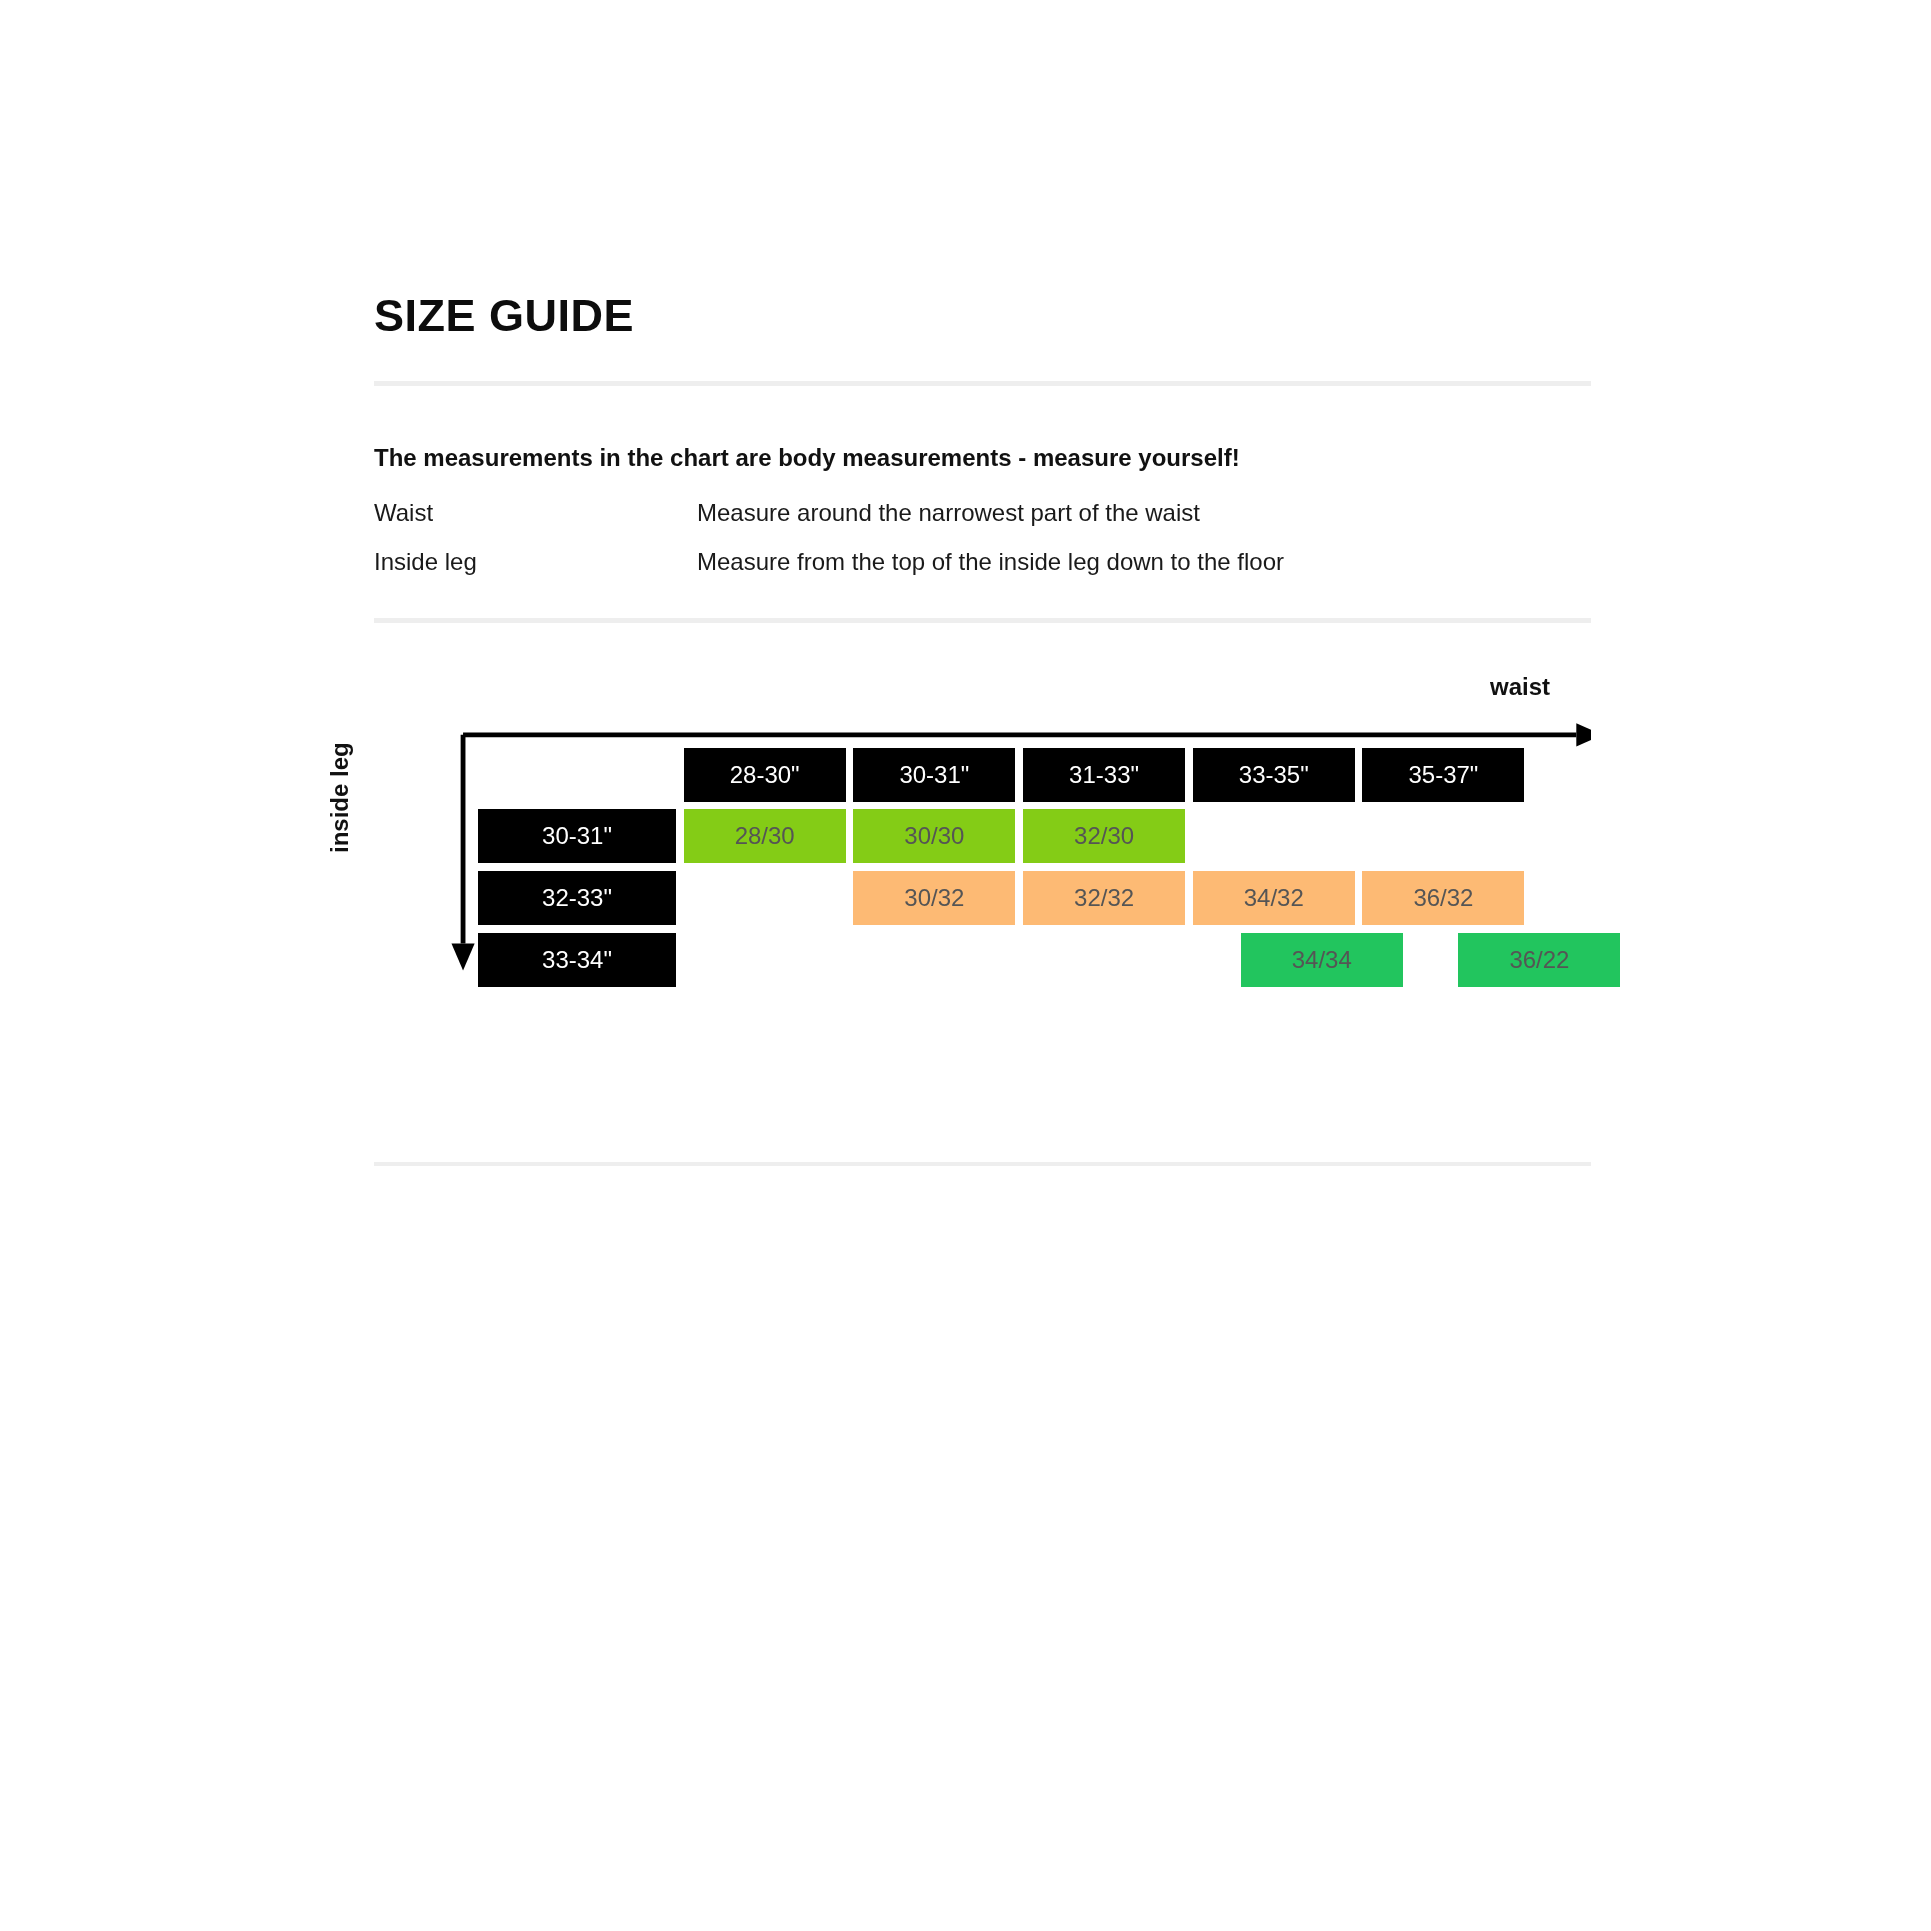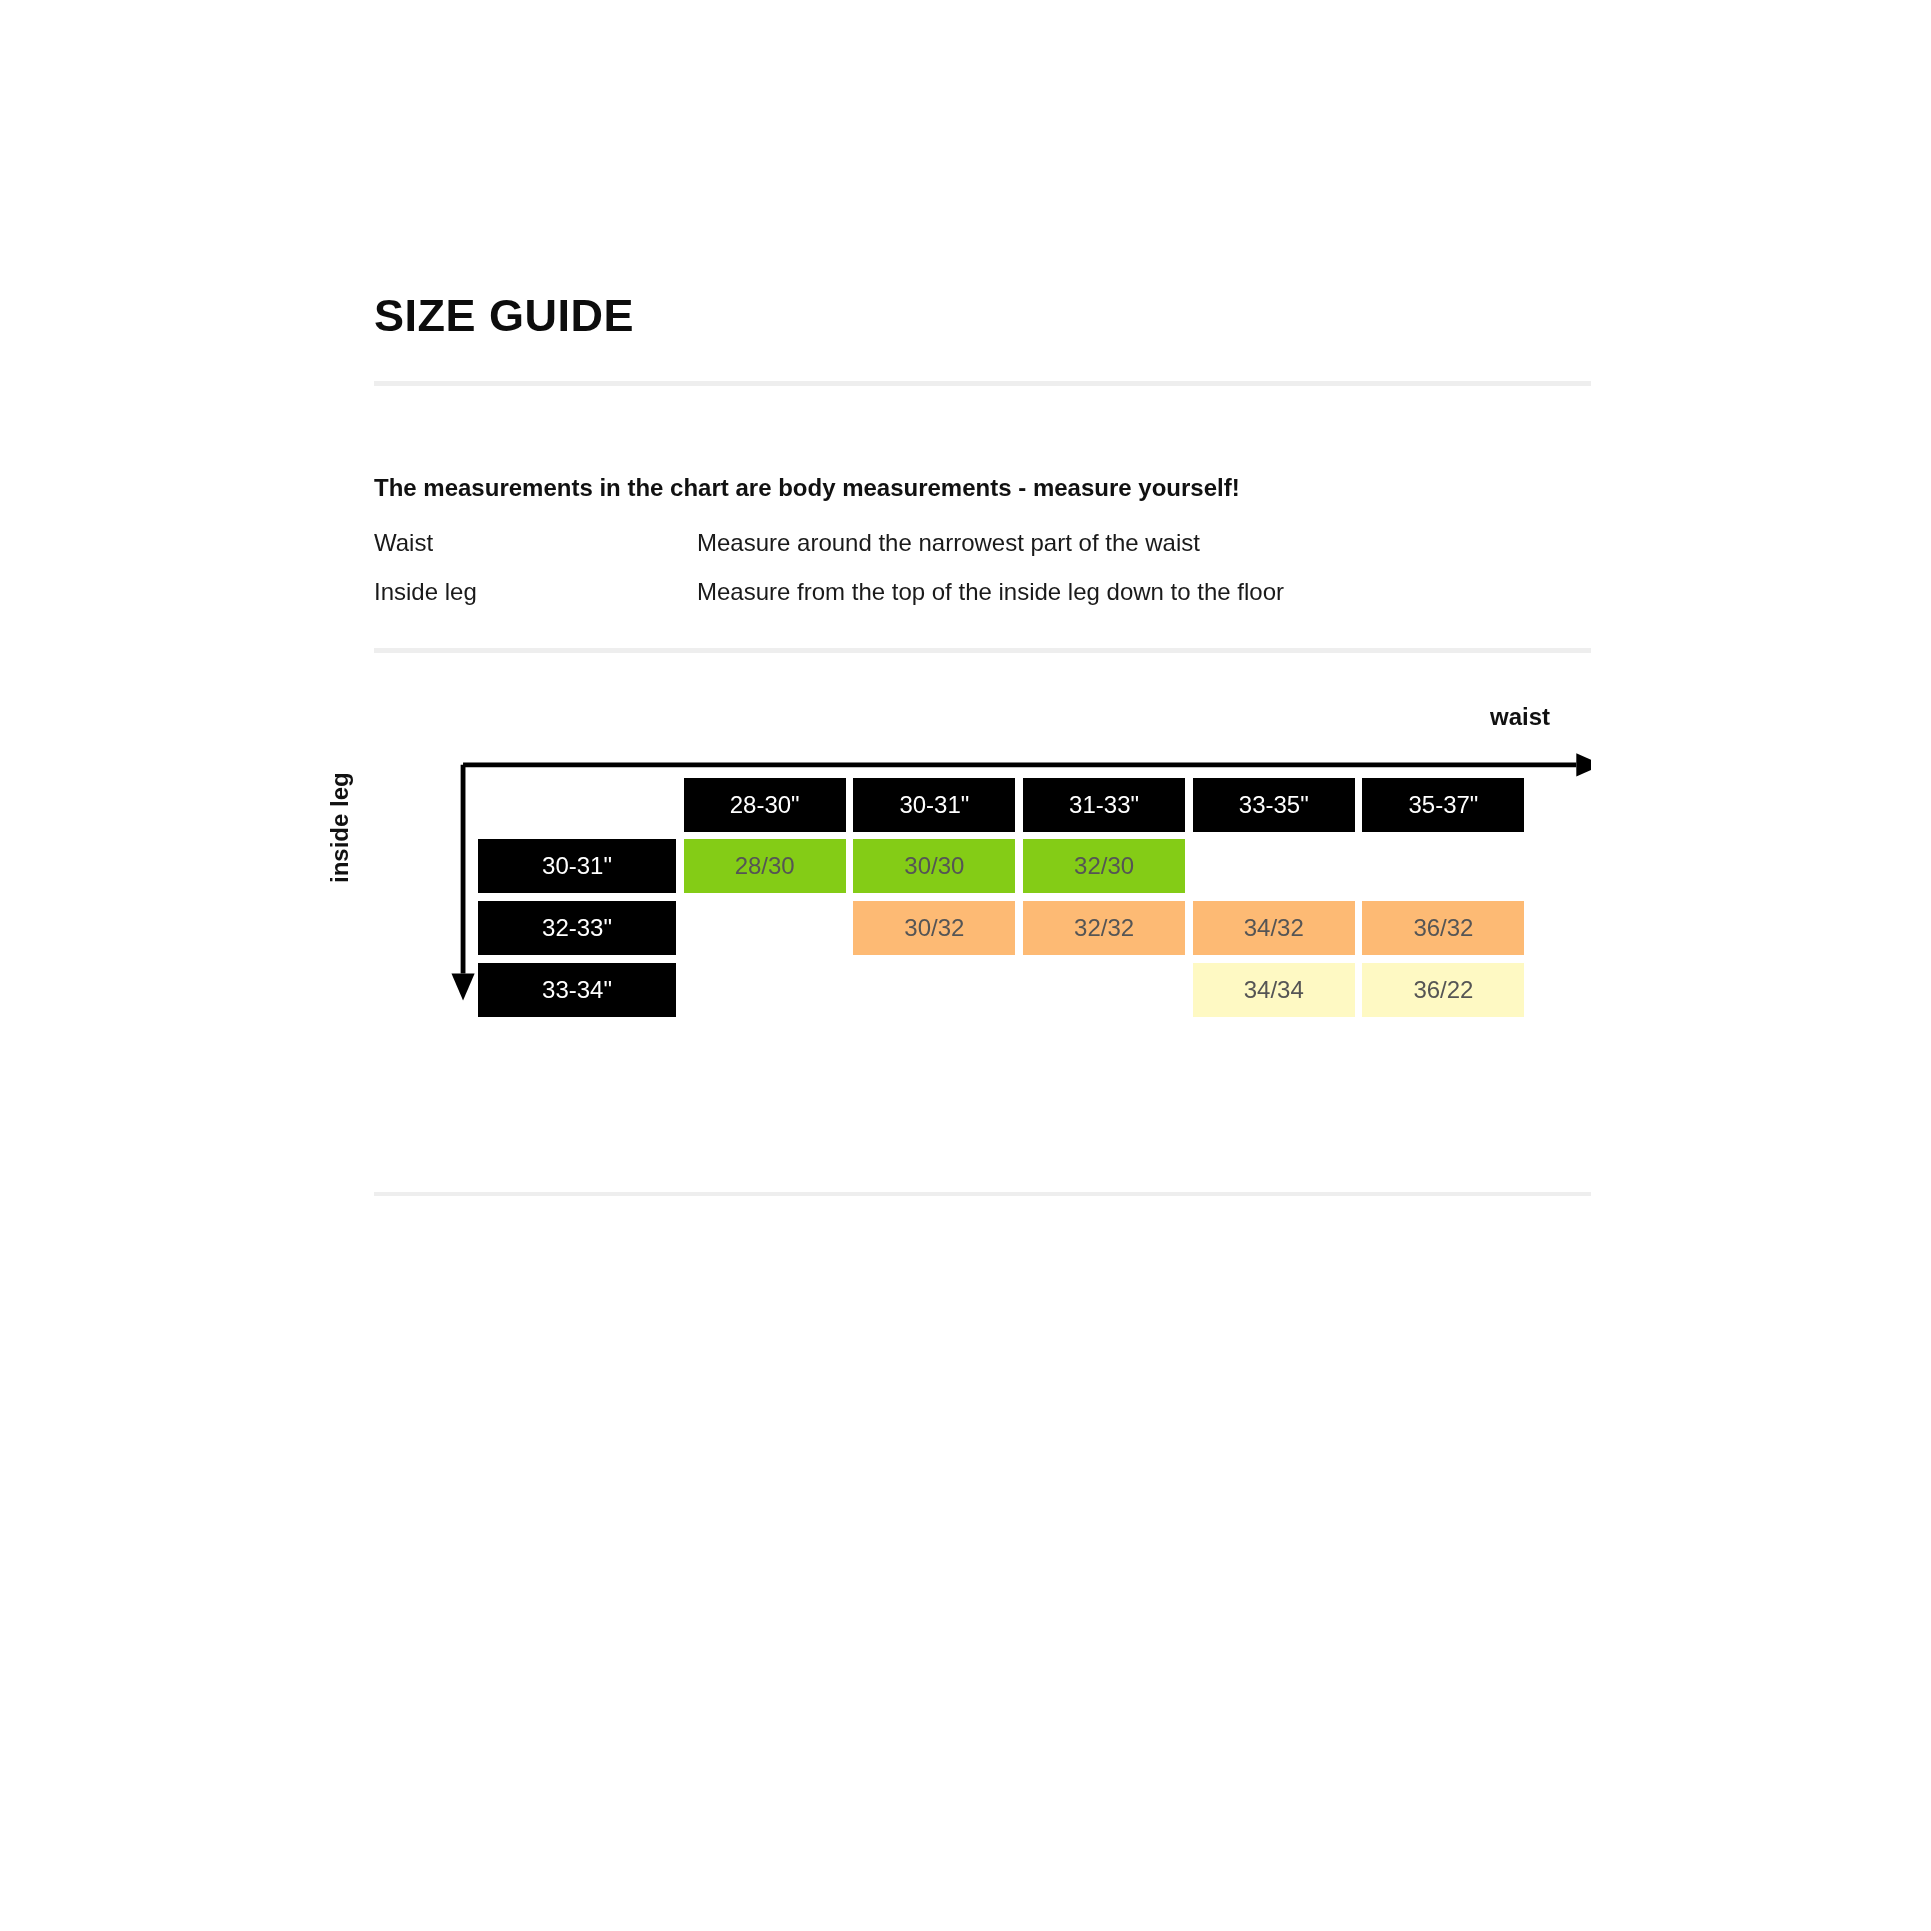--- a/index.html
+++ b/index.html
@@ -33,21 +33,21 @@
     letter-spacing: 0.5px;
     color: #0d0d0d;
     margin: 0 0 39px 0;
   }
   .rule {
     height: 4.8px;
     background: #eeeeee;
     width: 100%;
   }
   .intro {
-    margin-top: 88px;
+    margin-top: 58px;
     font-size: 24px;
     font-weight: bold;
     color: #111111;
   }
   .measure-rows {
     margin-top: 27px;
   }
   .measure-row {
     display: flex;
     align-items: baseline;
@@ -123,21 +123,21 @@
     background: #000000;
     color: #ffffff;
     font-weight: normal;
   }
   .cell.rowhead {
     background: #000000;
     color: #ffffff;
   }
   .cell.d1 { background: #84cc16; color: #555555; }
   .cell.d2 { background: #fdba74; color: #555555; }
-  .cell.d3 { background: #fef9c3; color: #555555; }
+  .cell.d3 { background: #22c55e; color: #555555; margin-left: 48px; }
   .cell.empty { background: transparent; }
   .rule3 {
     margin-top: 64px;
   }
 </style>
 </head>
 <body>
 
 <div class="page">
   <div class="content">

